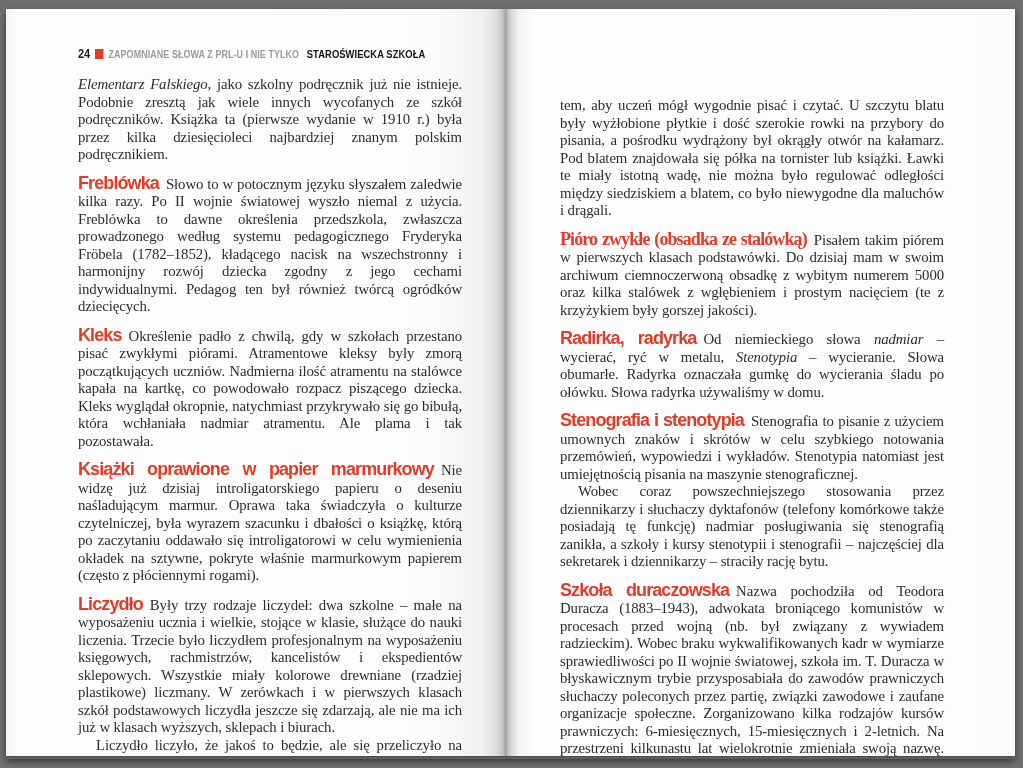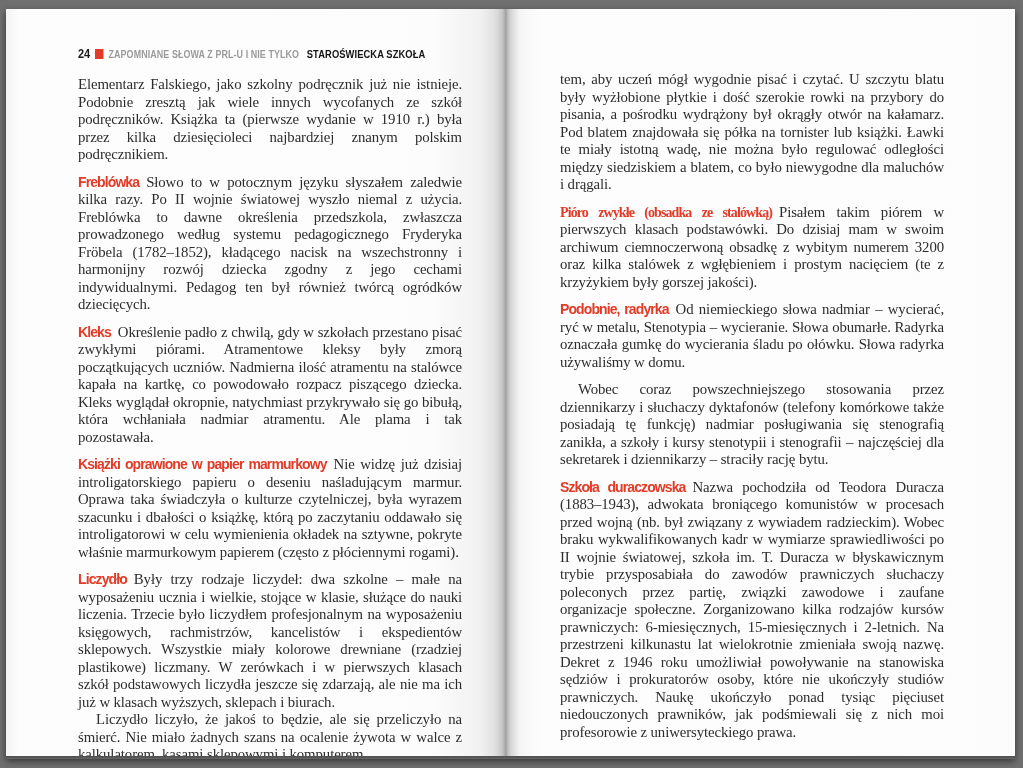--- a/index.html
+++ b/index.html
@@ -25,21 +25,21 @@
   .page-left {
     width: 499px;
     background: linear-gradient(to right,
       #f3f3f3 0%, #fdfdfd 2.5%, #fcfcfc 86%, #f1f1f1 95%, #dedede 98.5%, #c9c9c9 100%);
     padding: 37px 43px 0 72px;
   }
   .page-right {
     width: 510px;
     background: linear-gradient(to right,
       #c2c2c2 0%, #e7e7e7 1.2%, #f6f6f6 3.2%, #fdfdfd 7%, #fcfcfc 100%);
-    padding: 62px 68px 0 55px;
+    padding: 88px 68px 0 55px;
   }
   .page-header {
     display: flex;
     align-items: center;
     gap: 6px;
     font-family: "Liberation Sans", sans-serif;
     transform: scaleX(0.85);
     transform-origin: 0 50%;
     margin-bottom: 15px;
     white-space: nowrap;
@@ -74,27 +74,27 @@
     font-size: 14.8px;
     line-height: 17.5px;
     color: #2c2c2c;
     text-align: justify;
     letter-spacing: -0.1px;
   }
   .para.indent { text-indent: 18px; }
   .entry-heading {
     font-family: "Liberation Sans", sans-serif;
     font-weight: bold;
-    font-size: 14px;
+    font-size: 18px;
     line-height: 1;
     letter-spacing: -0.9px;
     margin-right: 7px;
     white-space: nowrap;
   }
-  .em { }
+  .em { font-style: italic; }
   .spine-shadow {
     position: absolute;
     left: 487px; top: 0;
     width: 26px; height: 100%;
     pointer-events: none;
     background: linear-gradient(to right,
       rgba(0,0,0,0) 0%, rgba(0,0,0,0.05) 35%, rgba(0,0,0,0.16) 48%,
       rgba(0,0,0,0.22) 50%, rgba(0,0,0,0.10) 55%, rgba(0,0,0,0) 100%);
   }
   .bottom-edge {
@@ -136,26 +136,27 @@
         </div>
       </div>
   </div>
 
   <div class="page page-right">
     <div class="text-col">
         <div class="section">
           <p class="para"><span>tem, aby uczeń mógł wygodnie pisać i czytać. U szczytu blatu były wyżłobione płytkie i dość szerokie rowki na przybory do pisania, a pośrodku wydrążony był okrągły otwór na kałamarz. Pod blatem znajdowała się półka na tornister lub książki. Ławki te miały istotną wadę, nie można było regulować odległości między siedziskiem a blatem, co było niewygodne dla maluchów i drągali.</span></p>
         </div>
         <div class="section">
-          <p class="para"><span class="entry-heading" style="color: rgb(226, 59, 39); font-family: Liberation Serif, serif;">Pióro zwykłe (obsadka ze stalówką)</span><span>Pisałem takim piórem w pierwszych klasach podstawówki. Do dzisiaj mam w swoim archiwum ciemnoczerwoną obsadkę z wybitym numerem 3200 oraz kilka stalówek z wgłębieniem i prostym nacięciem (te z krzyżykiem były gorszej jakości).</span></p>
+          <p class="para"><span class="entry-heading" style="color: rgb(226, 59, 39); font-family: Liberation Serif, serif;">Pióro zwykłe (obsadka ze stalówką)</span><span>Pisałem takim piórem w pierwszych klasach podstawówki. Do dzisiaj mam w swoim archiwum ciemnoczerwoną obsadkę z wybitym numerem 5000 oraz kilka stalówek z wgłębieniem i prostym nacięciem (te z krzyżykiem były gorszej jakości).</span></p>
         </div>
         <div class="section">
-          <p class="para"><span class="entry-heading" style="color: rgb(226, 59, 39);">Podobnie, radyrka</span><span>Od niemieckiego słowa </span><span class="em">nadmiar</span><span> – wycierać, ryć w metalu, </span><span class="em">Stenotypia</span><span> – wycieranie. Słowa obumarłe. Radyrka oznaczała gumkę do wycierania śladu po ołówku. Słowa radyrka używaliśmy w domu.</span></p>
+          <p class="para"><span class="entry-heading" style="color: rgb(226, 59, 39);">Radirka, radyrka</span><span>Od niemieckiego słowa </span><span class="em">nadmiar</span><span> – wycierać, ryć w metalu, </span><span class="em">Stenotypia</span><span> – wycieranie. Słowa obumarłe. Radyrka oznaczała gumkę do wycierania śladu po ołówku. Słowa radyrka używaliśmy w domu.</span></p>
         </div>
         <div class="section">
+          <p class="para"><span class="entry-heading" style="color: rgb(226, 59, 39);">Stenografia i stenotypia</span><span>Stenografia to pisanie z użyciem umownych znaków i skrótów w celu szybkiego notowania przemówień, wypowiedzi i wykładów. Stenotypia natomiast jest umiejętnością pisania na maszynie stenograficznej.</span></p>
           <p class="para indent"><span>Wobec coraz powszechniejszego stosowania przez dziennikarzy i słuchaczy dyktafonów (telefony komórkowe także posiadają tę funkcję) nadmiar posługiwania się stenografią zanikła, a szkoły i kursy stenotypii i stenografii – najczęściej dla sekretarek i dziennikarzy – straciły rację bytu.</span></p>
         </div>
         <div class="section">
           <p class="para"><span class="entry-heading" style="color: rgb(226, 59, 39);">Szkoła duraczowska</span><span>Nazwa pochodziła od Teodora Duracza (1883–1943), adwokata broniącego komunistów w procesach przed wojną (nb. był związany z wywiadem radzieckim). Wobec braku wykwalifikowanych kadr w wymiarze sprawiedliwości po II wojnie światowej, szkoła im. T. Duracza w błyskawicznym trybie przysposabiała do zawodów prawniczych słuchaczy poleconych przez partię, związki zawodowe i zaufane organizacje społeczne. Zorganizowano kilka rodzajów kursów prawniczych: 6-miesięcznych, 15-miesięcznych i 2-letnich. Na przestrzeni kilkunastu lat wielokrotnie zmieniała swoją nazwę. Dekret z 1946 roku umożliwiał powoływanie na stanowiska sędziów i prokuratorów osoby, które nie ukończyły studiów prawniczych. Naukę ukończyło ponad tysiąc pięciuset niedouczonych prawników, jak podśmiewali się z nich moi profesorowie z uniwersyteckiego prawa.</span></p>
         </div>
       </div>
   </div>
 
   <div class="spine-shadow"></div>
 </div>

